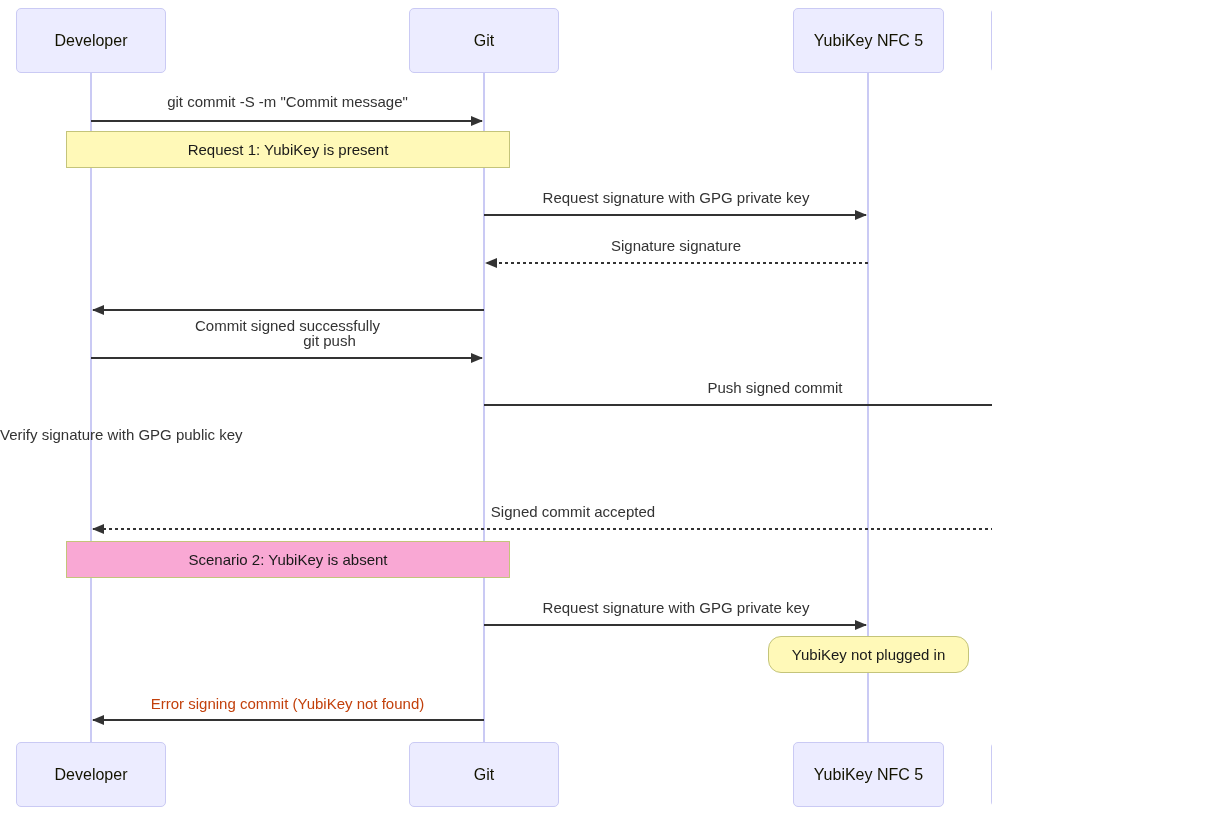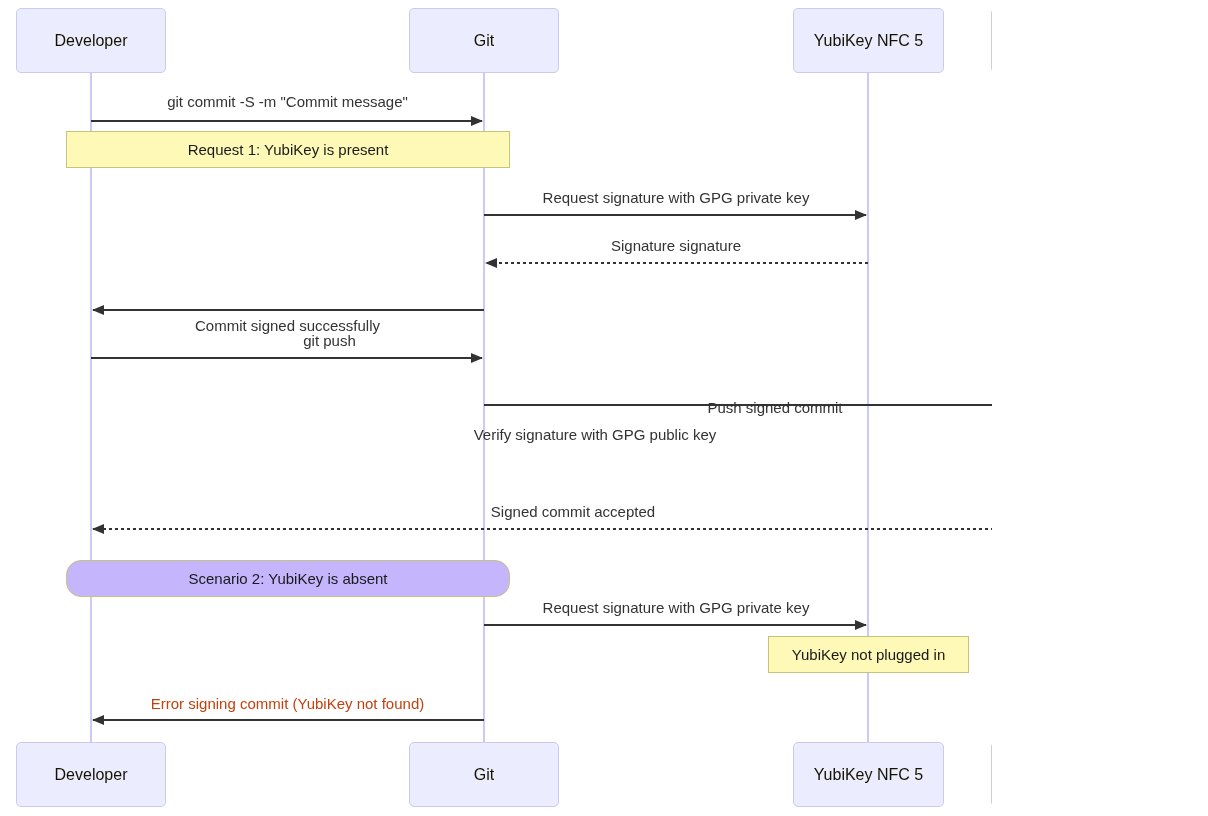--- a/index.html
+++ b/index.html
@@ -130,33 +130,33 @@
         <span>YubiKey NFC 5</span>
       </div>
       <div class="actor-box" style="left: 991px; top: 742px; width: 150px; height: 65px; background: rgb(236, 236, 255); border-color: rgb(202, 202, 244); color: rgb(19, 19, 0);">
         <span>GitHub</span>
       </div>
     </div>
   <div id="notes">
       <div class="note-box" style="left: 66px; top: 131px; width: 444px; height: 37px; background: rgb(255, 249, 184); border-color: rgb(196, 196, 122);">
         <span>Request 1: YubiKey is present</span>
       </div>
-      <div class="note-box" style="left: 66px; top: 560px; width: 444px; height: 37px; background: #c4b5fd; border-color: rgb(196, 196, 122); border-radius: 15px;">
+      <div class="note-box" style="left: 66px; top: 541px; width: 444px; height: 37px; background: #f9a8d4; border-color: rgb(196, 196, 122);">
         <span>Scenario 2: YubiKey is absent</span>
       </div>
-      <div class="note-box" style="left: 768px; top: 636px; width: 201px; height: 37px; background: rgb(255, 249, 184); border-color: rgb(196, 196, 122);">
+      <div class="note-box" style="left: 768px; top: 636px; width: 201px; height: 37px; background: rgb(255, 249, 184); border-color: rgb(196, 196, 122); border-radius: 13px;">
         <span>YubiKey not plugged in</span>
       </div>
     </div>
   <div id="labels">
       <div class="msg-label" style="left: 287.5px; top: 93px; color: rgb(51, 51, 51);">git commit -S -m "Commit message"</div>
       <div class="msg-label" style="left: 676px; top: 189px; color: rgb(51, 51, 51);">Request signature with GPG private key</div>
       <div class="msg-label" style="left: 676px; top: 237px; color: rgb(51, 51, 51);">Signature signature</div>
       <div class="msg-label" style="left: 287.5px; top: 285px; color: rgb(51, 51, 51); margin-top: 32px;">Commit signed successfully</div>
       <div class="msg-label" style="left: 287.5px; top: 332px; color: rgb(51, 51, 51); margin-left: 42px;">git push</div>
-      <div class="msg-label" style="left: 775px; top: 399px; color: rgb(51, 51, 51);">Push signed commit</div>
+      <div class="msg-label" style="left: 775px; top: 379px; color: rgb(51, 51, 51);">Push signed commit</div>
       <div class="msg-label" style="left: 573px; top: 503px; color: rgb(51, 51, 51);">Signed commit accepted</div>
       <div class="msg-label" style="left: 676px; top: 599px; color: rgb(51, 51, 51);">Request signature with GPG private key</div>
       <div class="msg-label" style="left: 287.5px; top: 695px; color: #c2410c;">Error signing commit (YubiKey not found)</div>
-      <div class="msg-label right-anchor" style="left: 0px; width: 1190px; text-align: center; top: 426px; color: rgb(51, 51, 51);">Verify signature with GPG public key</div>
+      <div class="msg-label right-anchor" style="left: 0px; width: 1190px; text-align: left; top: 426px; color: rgb(51, 51, 51);">Verify signature with GPG public key</div>
     </div>
 
 </div>
 
 </body></html>

